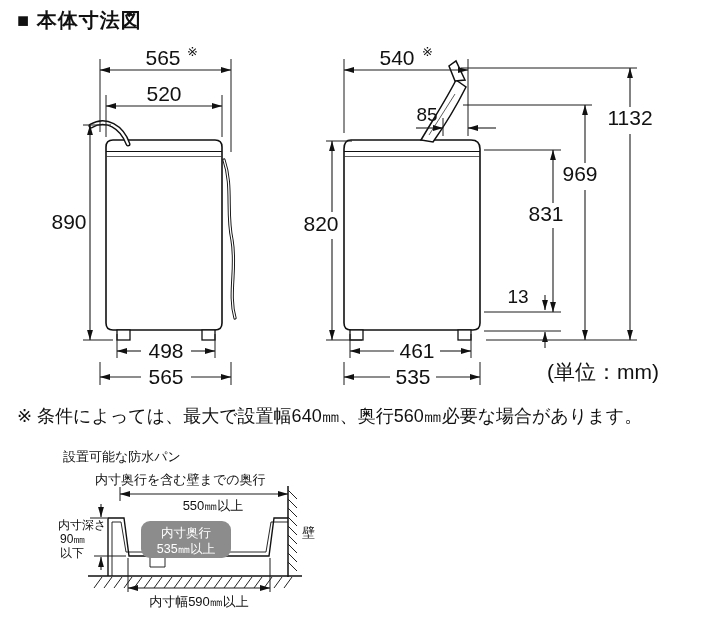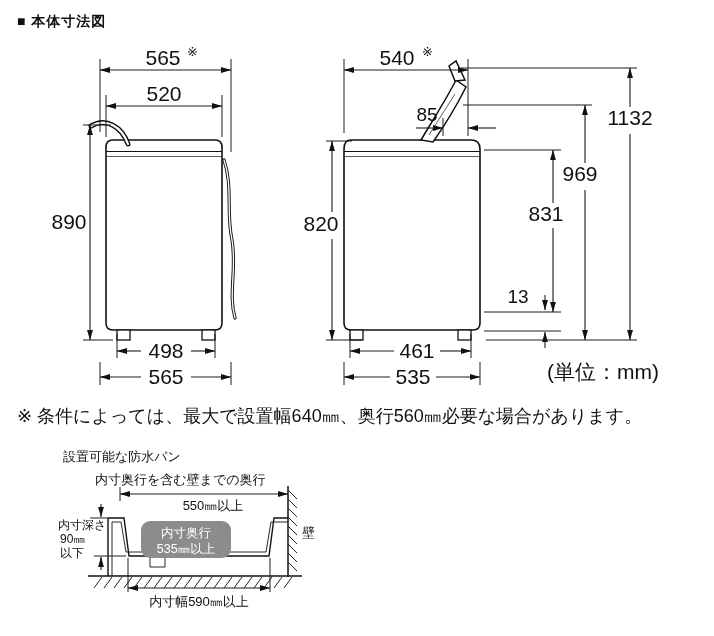--- a/index.html
+++ b/index.html
@@ -2,22 +2,22 @@
 <html><head>
 <meta charset="utf-8">
 <style>
   *{margin:0;padding:0;box-sizing:border-box}
   html,body{background:#fff}
   body{
     width:714px;height:636px;position:relative;overflow:hidden;
     font-family:"Liberation Sans","DejaVu Sans",sans-serif;color:#111;
   }
   .page-title{
-    position:absolute;left:17px;top:13px;
-    font-size:14px;font-weight:bold;letter-spacing:1px;white-space:nowrap;
+    position:absolute;left:17px;top:7px;
+    font-size:20px;font-weight:bold;letter-spacing:1px;white-space:nowrap;
   }
   .note{
     position:absolute;left:17px;top:404px;
     font-size:18px;white-space:nowrap;letter-spacing:0px;
   }
   svg.diagram{position:absolute;left:0;top:0}
   svg text{fill:#111}
   .num{font-size:21px;font-family:"Liberation Sans","DejaVu Sans",sans-serif}
   .num-s{font-size:19px;font-family:"Liberation Sans","DejaVu Sans",sans-serif}
   .sup{font-size:13px}

